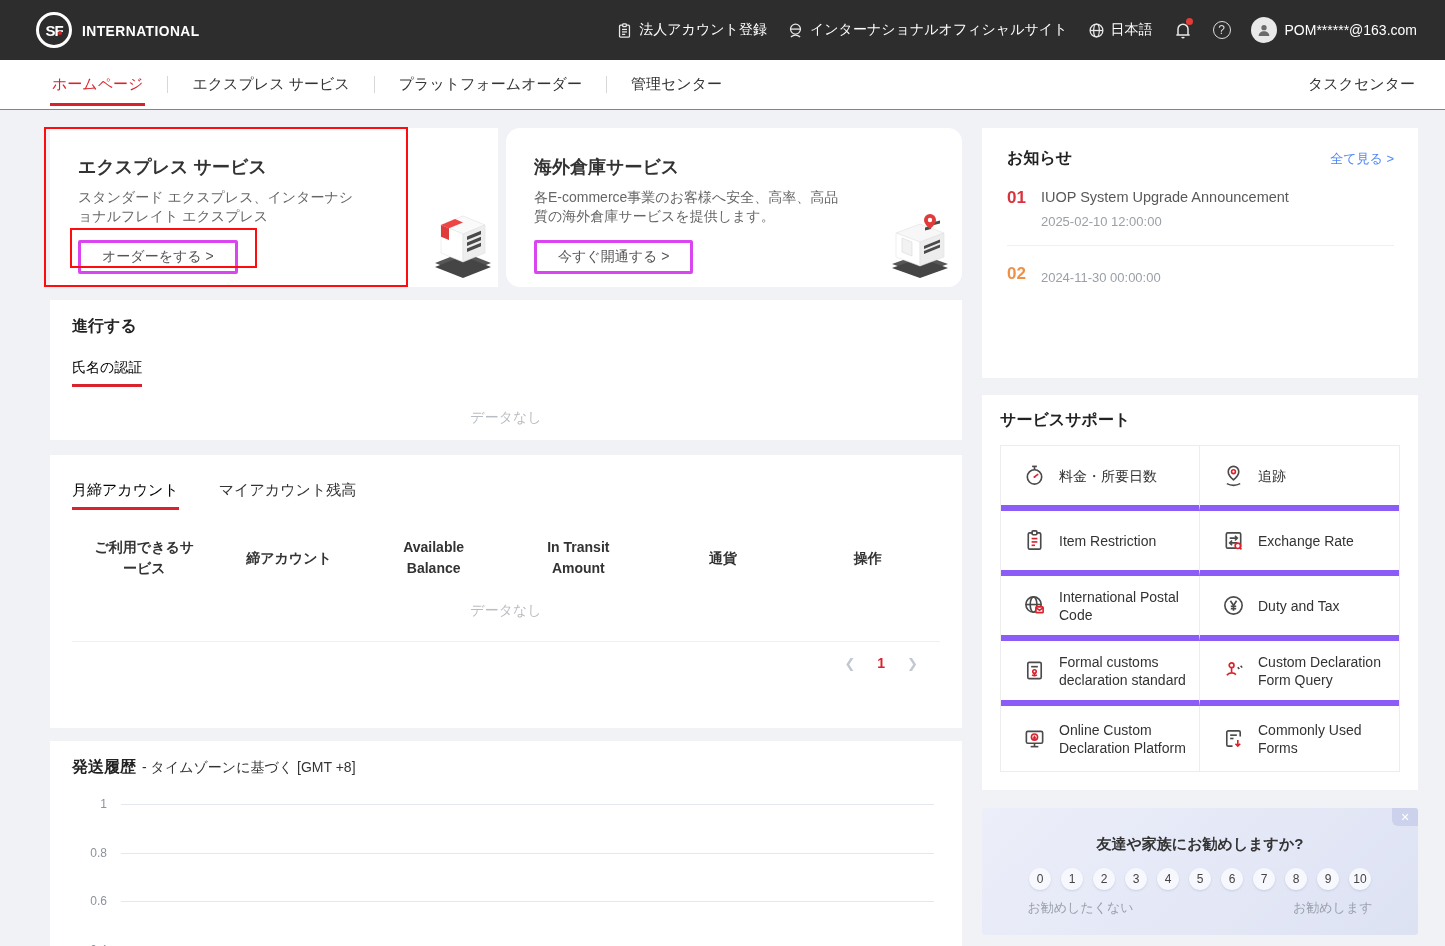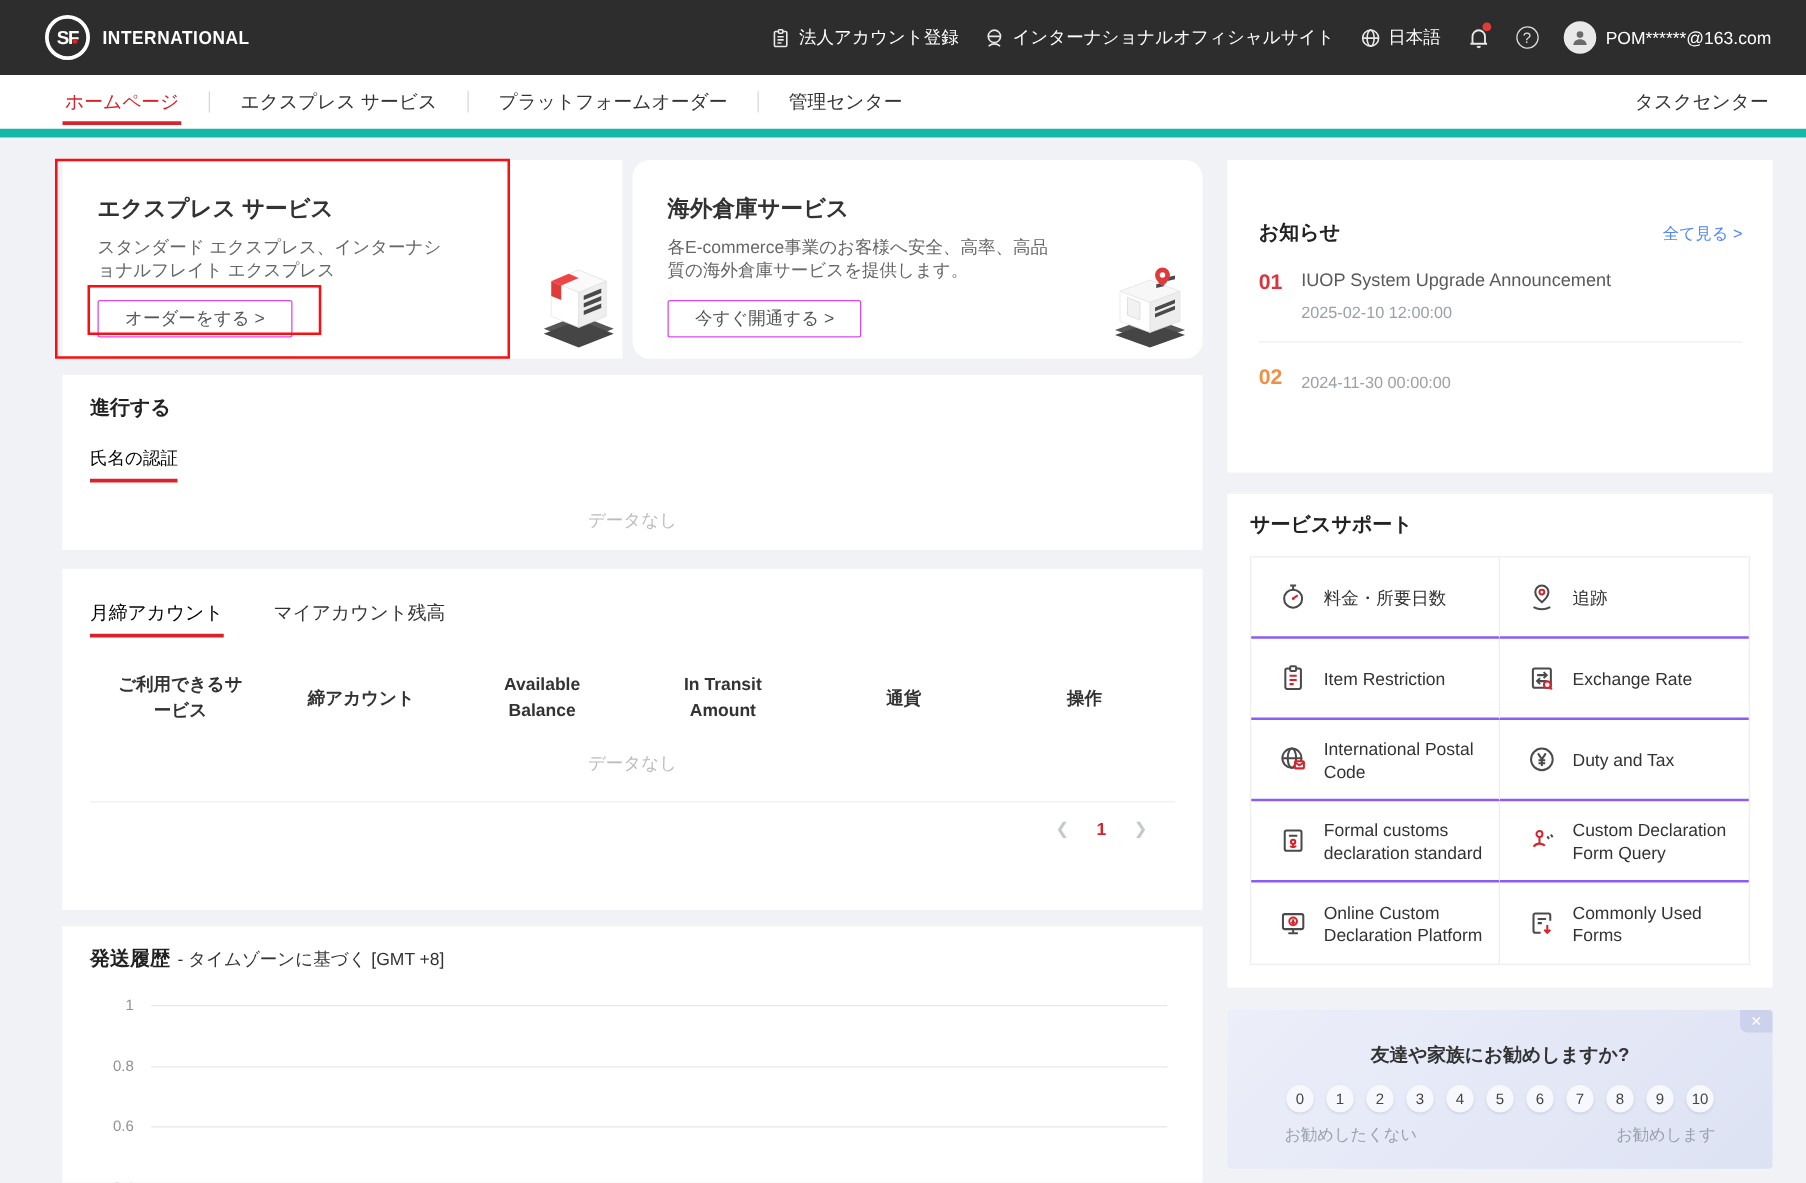--- a/index.html
+++ b/index.html
@@ -21,21 +21,21 @@
   .top-icon { width:17px; height:17px; flex:0 0 auto; }
   .bell-wrap { position:relative; width:20px; height:20px; }
   .bell-dot { position:absolute; top:-2px; right:0; width:7px; height:7px; background:#e23c39; border-radius:50%; }
   .help-circle { width:18px; height:18px; border:1.5px solid #ddd; border-radius:50%;
                  display:flex; align-items:center; justify-content:center; font-size:12px; color:#ddd; }
   .user-chip { display:flex; align-items:center; gap:8px; }
   .avatar { width:26px; height:26px; background:#e9e9e9; border-radius:50%;
             display:flex; align-items:center; justify-content:center; }
 
   
-  .nav { height:50px; background:#fff; border-bottom:7px solid #14b8a6; display:flex;
+  .nav { height:50px; background:#fff; border-bottom:1px solid #14b8a6; display:flex;
          align-items:stretch; padding:0 30px 0 50px; }
   .nav-item { display:flex; align-items:center; font-size:15px; color:#333;
               position:relative; cursor:pointer; padding:0 2px; }
   .nav-item.active { color:#d9232c; }
   .nav-item.active::after { content:""; position:absolute; left:0; right:0; bottom:3px;
                             height:3px; background:#d9232c; }
   .nav-sep { width:1px; height:17px; background:#d8d8d8; align-self:center; margin:0 22px; }
   .nav-task { margin-left:auto; display:flex; align-items:center; font-size:15px; cursor:pointer; }
 
   
@@ -46,21 +46,21 @@
 
   
   .cards-row { display:flex; gap:8px; height:159px; position:relative; }
   .svc-card { background:#fff; position:relative; padding:27px 0 0 28px; }
   .svc-card.express { width:448px; }
   .svc-card.warehouse { width:456px;border-radius:14px; }
   .svc-title { font-size:18px; font-weight:bold; color:#333; }
   .svc-desc { font-size:14px; color:#666; line-height:19px; margin-top:9px; }
   .svc-desc.w1 { width:282px; }
   .svc-desc.w2 { width:318px; }
-  .svc-btn { margin-top:14px; display:inline-block; background:#fff; border:1px solid #d946ef;
+  .svc-btn { margin-top:14px; display:inline-block; background:#fff; border:3px solid #d946ef;
              border-radius:2px; padding:5px 21px; font-size:14px; color:#555; cursor:pointer; }
   .svc-icon { position:absolute; width:64px; height:72px; }
   .express .svc-icon { right:3px; top:82px; }
   .warehouse .svc-icon { right:10px; top:80px; }
   .anno-outer { position:absolute; left:-6px; top:-1px; width:364px; height:160px;
                 border:2px solid #fd0d0d; pointer-events:none; z-index:5; }
   .anno-inner { position:absolute; left:20px; top:100px; width:187px; height:40px;
                 border:2px solid #fd0d0d; pointer-events:none; z-index:5; }
 
   
@@ -90,37 +90,37 @@
   
   .history-panel { margin-top:13px; height:290px; padding:16px 22px; position:relative; }
   .hist-title-row { display:flex; align-items:baseline; gap:6px; }
   .hist-sub { font-size:14px; font-weight:normal; color:#333; }
   .tick-row { position:absolute; left:22px; right:28px; display:flex; align-items:center; }
   .tick-label { width:49px; text-align:right; font-size:12px; color:#8d929b; padding-right:14px; flex:0 0 auto; }
   .tick-line { flex:1; height:1px; background:#e4e7ed; }
 
   
   .notice-panel { height:250px; padding:20px 24px 0 25px; }
-  .notice-head { display:flex; align-items:center; justify-content:space-between;margin-top:28px; }
+  .notice-head { display:flex; align-items:center; justify-content:space-between; }
   .view-all { font-size:13px; color:#4e86f7; cursor:pointer; }
   .notice-item { display:flex; gap:15px; margin-top:18px; }
   .notice-item.second { margin-top:17px; }
   .notice-num { font-size:17px; font-weight:bold; flex:0 0 auto; margin-top:1px; }
   .num-red { color:#d8333e; }
   .num-orange { color:#ee9147; }
   .notice-title { font-size:14.5px; color:#595959; line-height:20px; cursor:pointer; }
   .notice-time { font-size:13px; color:#9aa0a6; margin-top:7px; }
   .notice-div { height:1px; background:#efefef; margin-top:16px; }
 
   
   .support-panel { margin-top:17px; height:395px; padding:15px 18px; }
   .support-grid { margin-top:14px; display:grid; grid-template-columns:1fr 1fr;
                   border:1px solid #ededed; }
   .support-cell { height:65px; display:flex; align-items:center; gap:13px; padding-left:22px;
-                  border-bottom:2px solid #8b5cf6; cursor:pointer; }
+                  border-bottom:6px solid #8b5cf6; cursor:pointer; }
   .support-cell:nth-child(odd) { border-right:1px solid #ededed; }
   .support-cell:nth-child(9), .support-cell:nth-child(10) { border-bottom:none; }
   .support-label { font-size:14px; color:#333; line-height:18px; padding-right:8px; }
   .support-ic { width:23px; height:23px; flex:0 0 auto; }
 
   
   .survey-panel { margin-top:18px; height:127px; position:relative; border-radius:3px;
                   background:linear-gradient(135deg,#eceef9 0%,#e3e7f6 60%,#dde2f3 100%); }
   .survey-close { position:absolute; top:0; right:0; width:26px; height:18px;
                   background:#ccd2ec; border-radius:0 3px 0 6px; color:#fff; font-size:11px;

